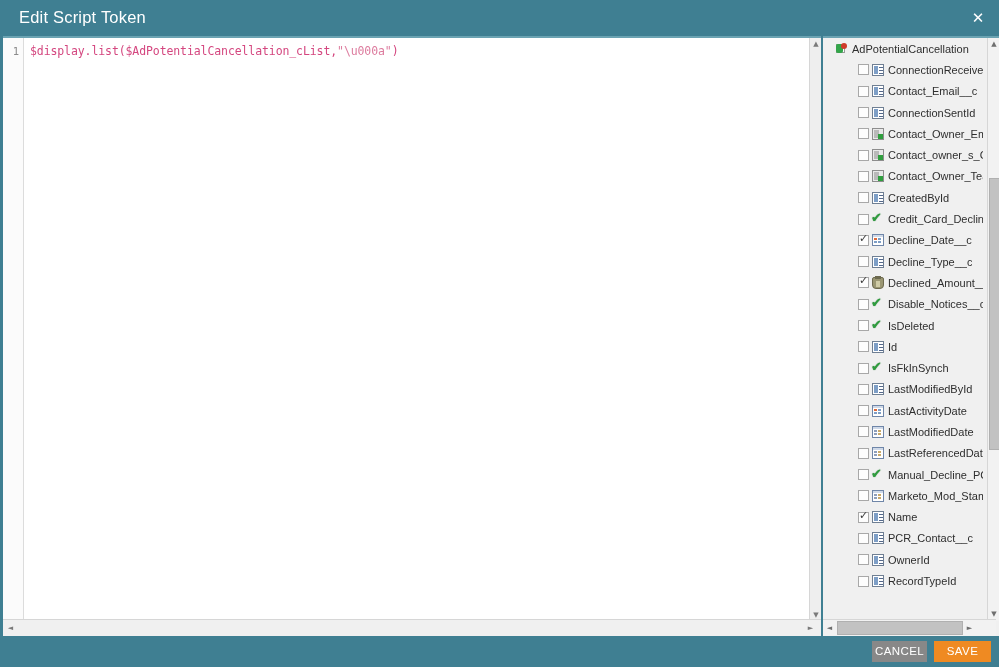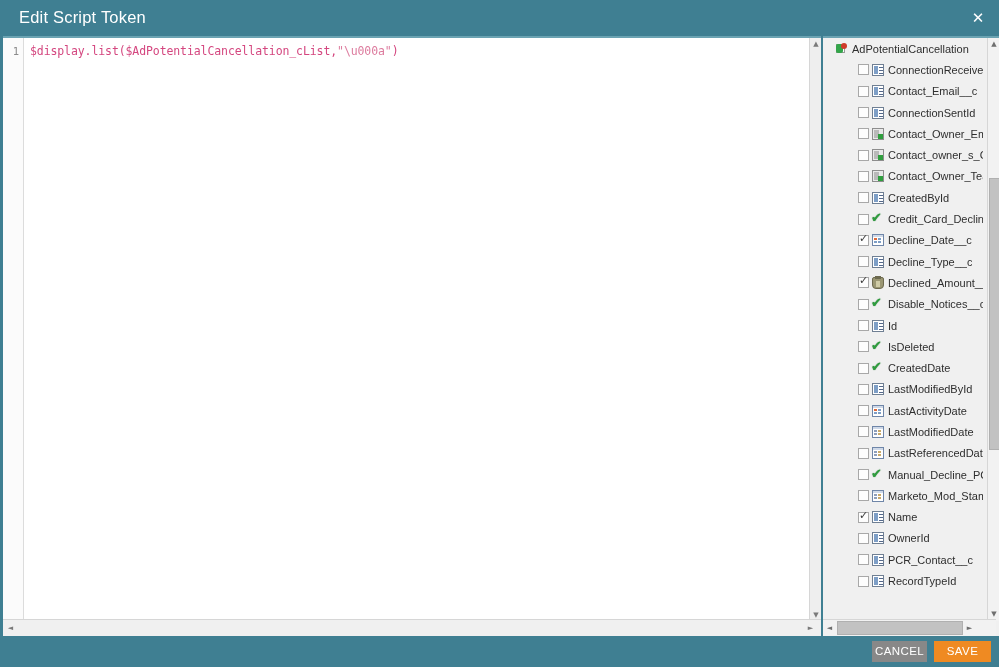--- a/index.html
+++ b/index.html
@@ -361,32 +361,32 @@
             <span class="ficon ic-money"></span>
             <span class="lbl">Declined_Amount__c</span>
           </div>
           <div class="tree-row child">
             <span class="chk"></span>
             <span class="ficon ic-bool"></span>
             <span class="lbl">Disable_Notices__c</span>
           </div>
           <div class="tree-row child">
             <span class="chk"></span>
-            <span class="ficon ic-text"></span>
-            <span class="lbl">Id</span>
-          </div>
-          <div class="tree-row child">
-            <span class="chk"></span>
             <span class="ficon ic-bool"></span>
             <span class="lbl">IsDeleted</span>
           </div>
           <div class="tree-row child">
             <span class="chk"></span>
+            <span class="ficon ic-text"></span>
+            <span class="lbl">Id</span>
+          </div>
+          <div class="tree-row child">
+            <span class="chk"></span>
             <span class="ficon ic-bool"></span>
-            <span class="lbl">CreatedDate</span>
+            <span class="lbl">IsFkInSynch</span>
           </div>
           <div class="tree-row child">
             <span class="chk"></span>
             <span class="ficon ic-text"></span>
             <span class="lbl">LastModifiedById</span>
           </div>
           <div class="tree-row child">
             <span class="chk"></span>
             <span class="ficon ic-date"></span>
             <span class="lbl">LastActivityDate</span>
@@ -412,26 +412,26 @@
             <span class="lbl">Marketo_Mod_Stamp__c</span>
           </div>
           <div class="tree-row child">
             <span class="chk on"></span>
             <span class="ficon ic-text"></span>
             <span class="lbl">Name</span>
           </div>
           <div class="tree-row child">
             <span class="chk"></span>
             <span class="ficon ic-text"></span>
+            <span class="lbl">PCR_Contact__c</span>
+          </div>
+          <div class="tree-row child">
+            <span class="chk"></span>
+            <span class="ficon ic-text"></span>
             <span class="lbl">OwnerId</span>
-          </div>
-          <div class="tree-row child">
-            <span class="chk"></span>
-            <span class="ficon ic-text"></span>
-            <span class="lbl">PCR_Contact__c</span>
           </div>
           <div class="tree-row child">
             <span class="chk"></span>
             <span class="ficon ic-text"></span>
             <span class="lbl">RecordTypeId</span>
           </div>
         </div>
       <div id="tr-vscroll">
         <div class="arr up">▲</div>
         <div id="tr-vthumb"></div>

